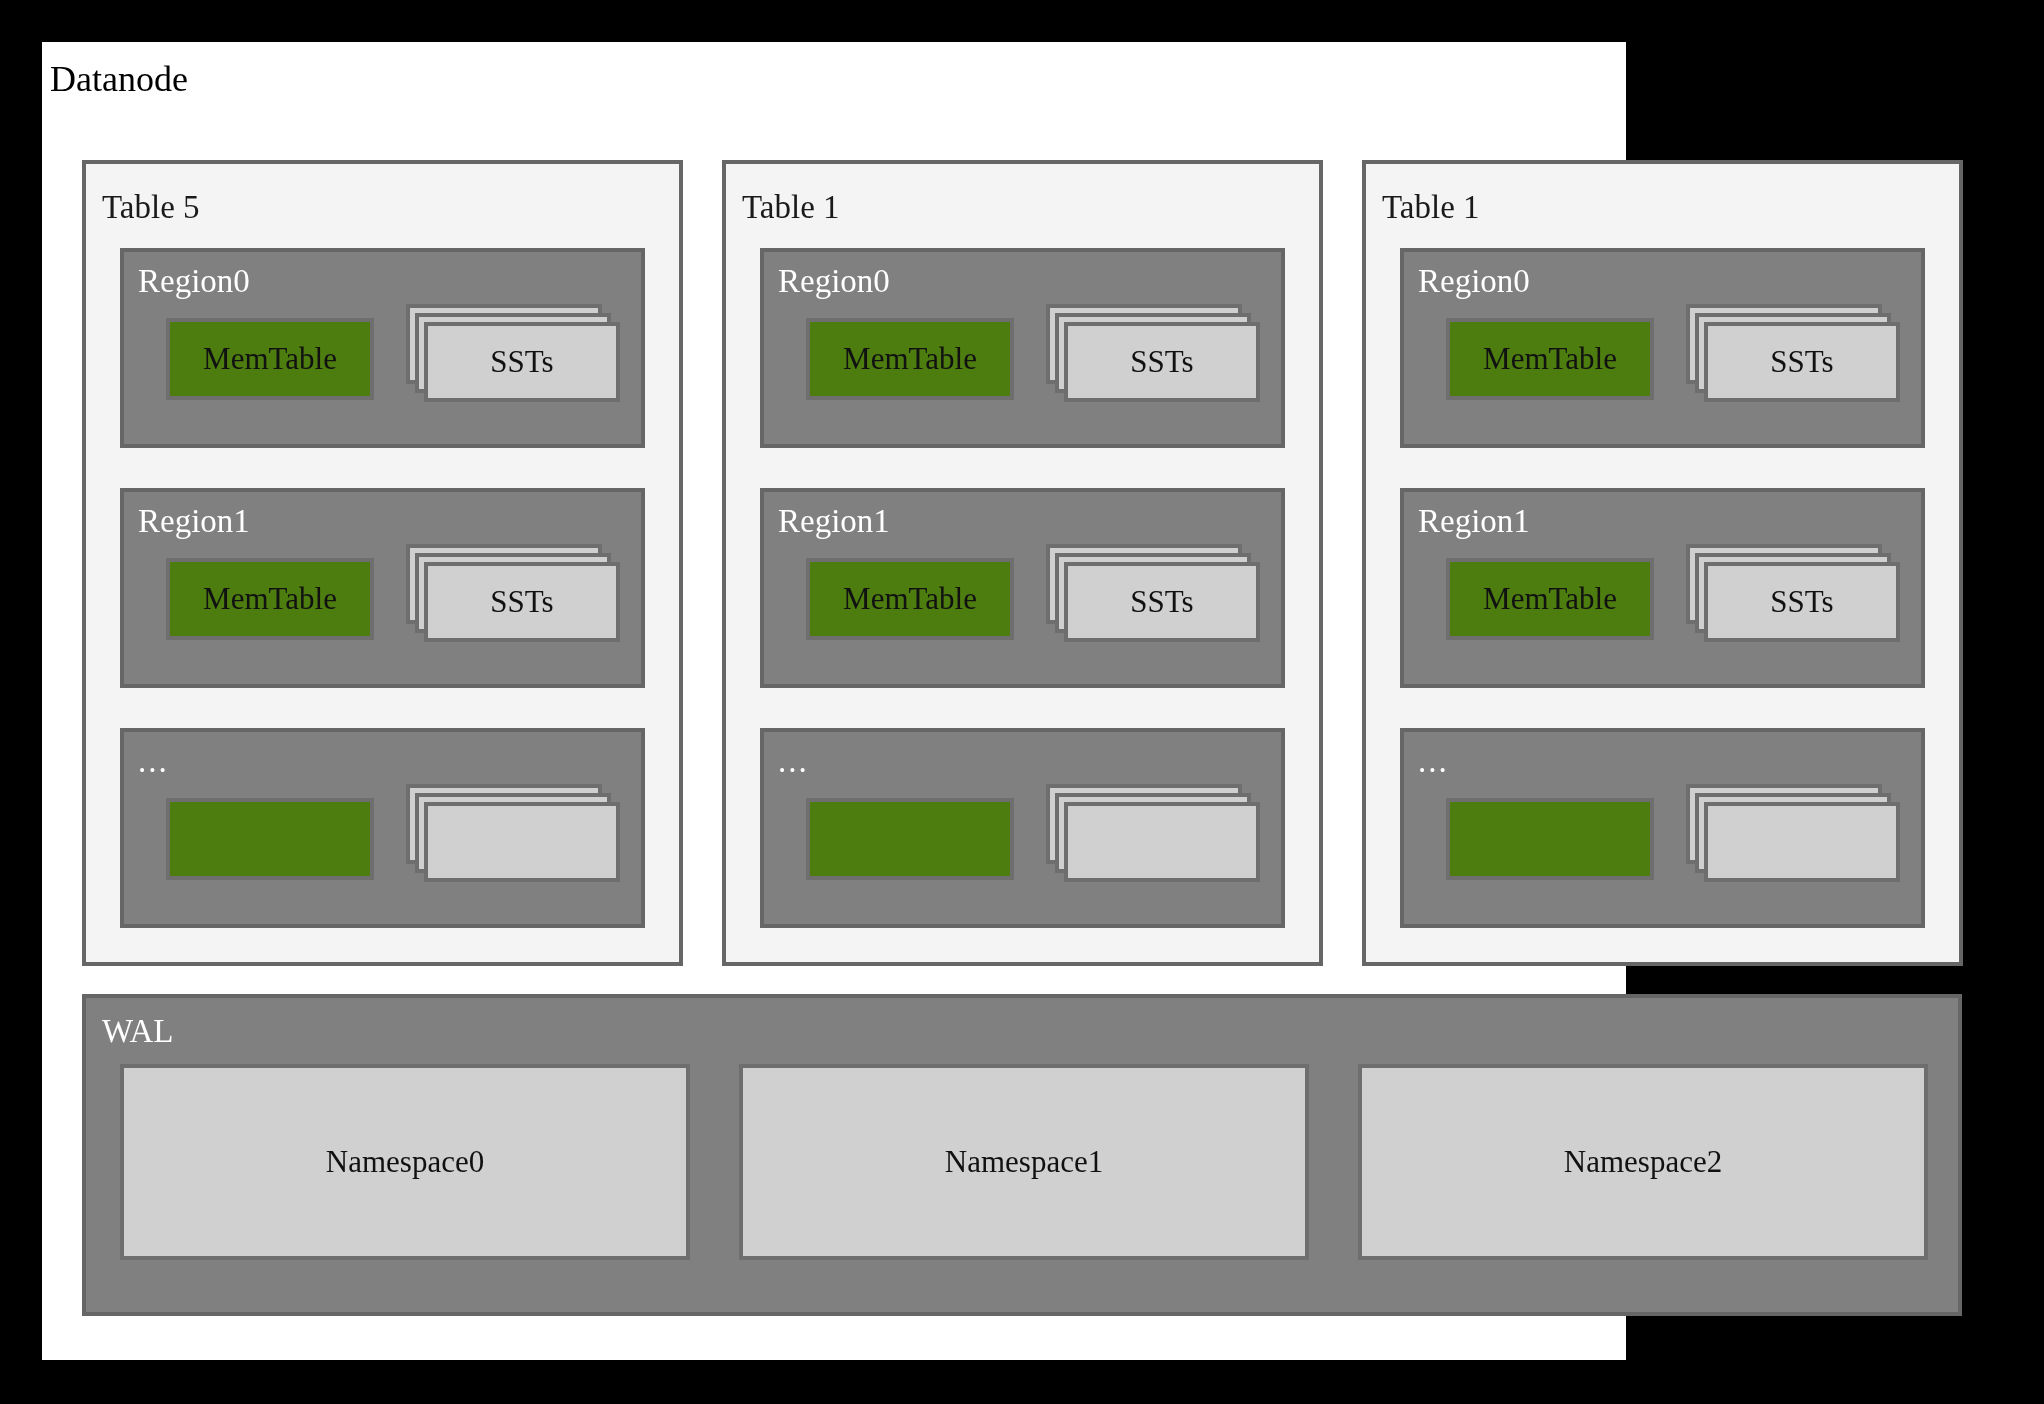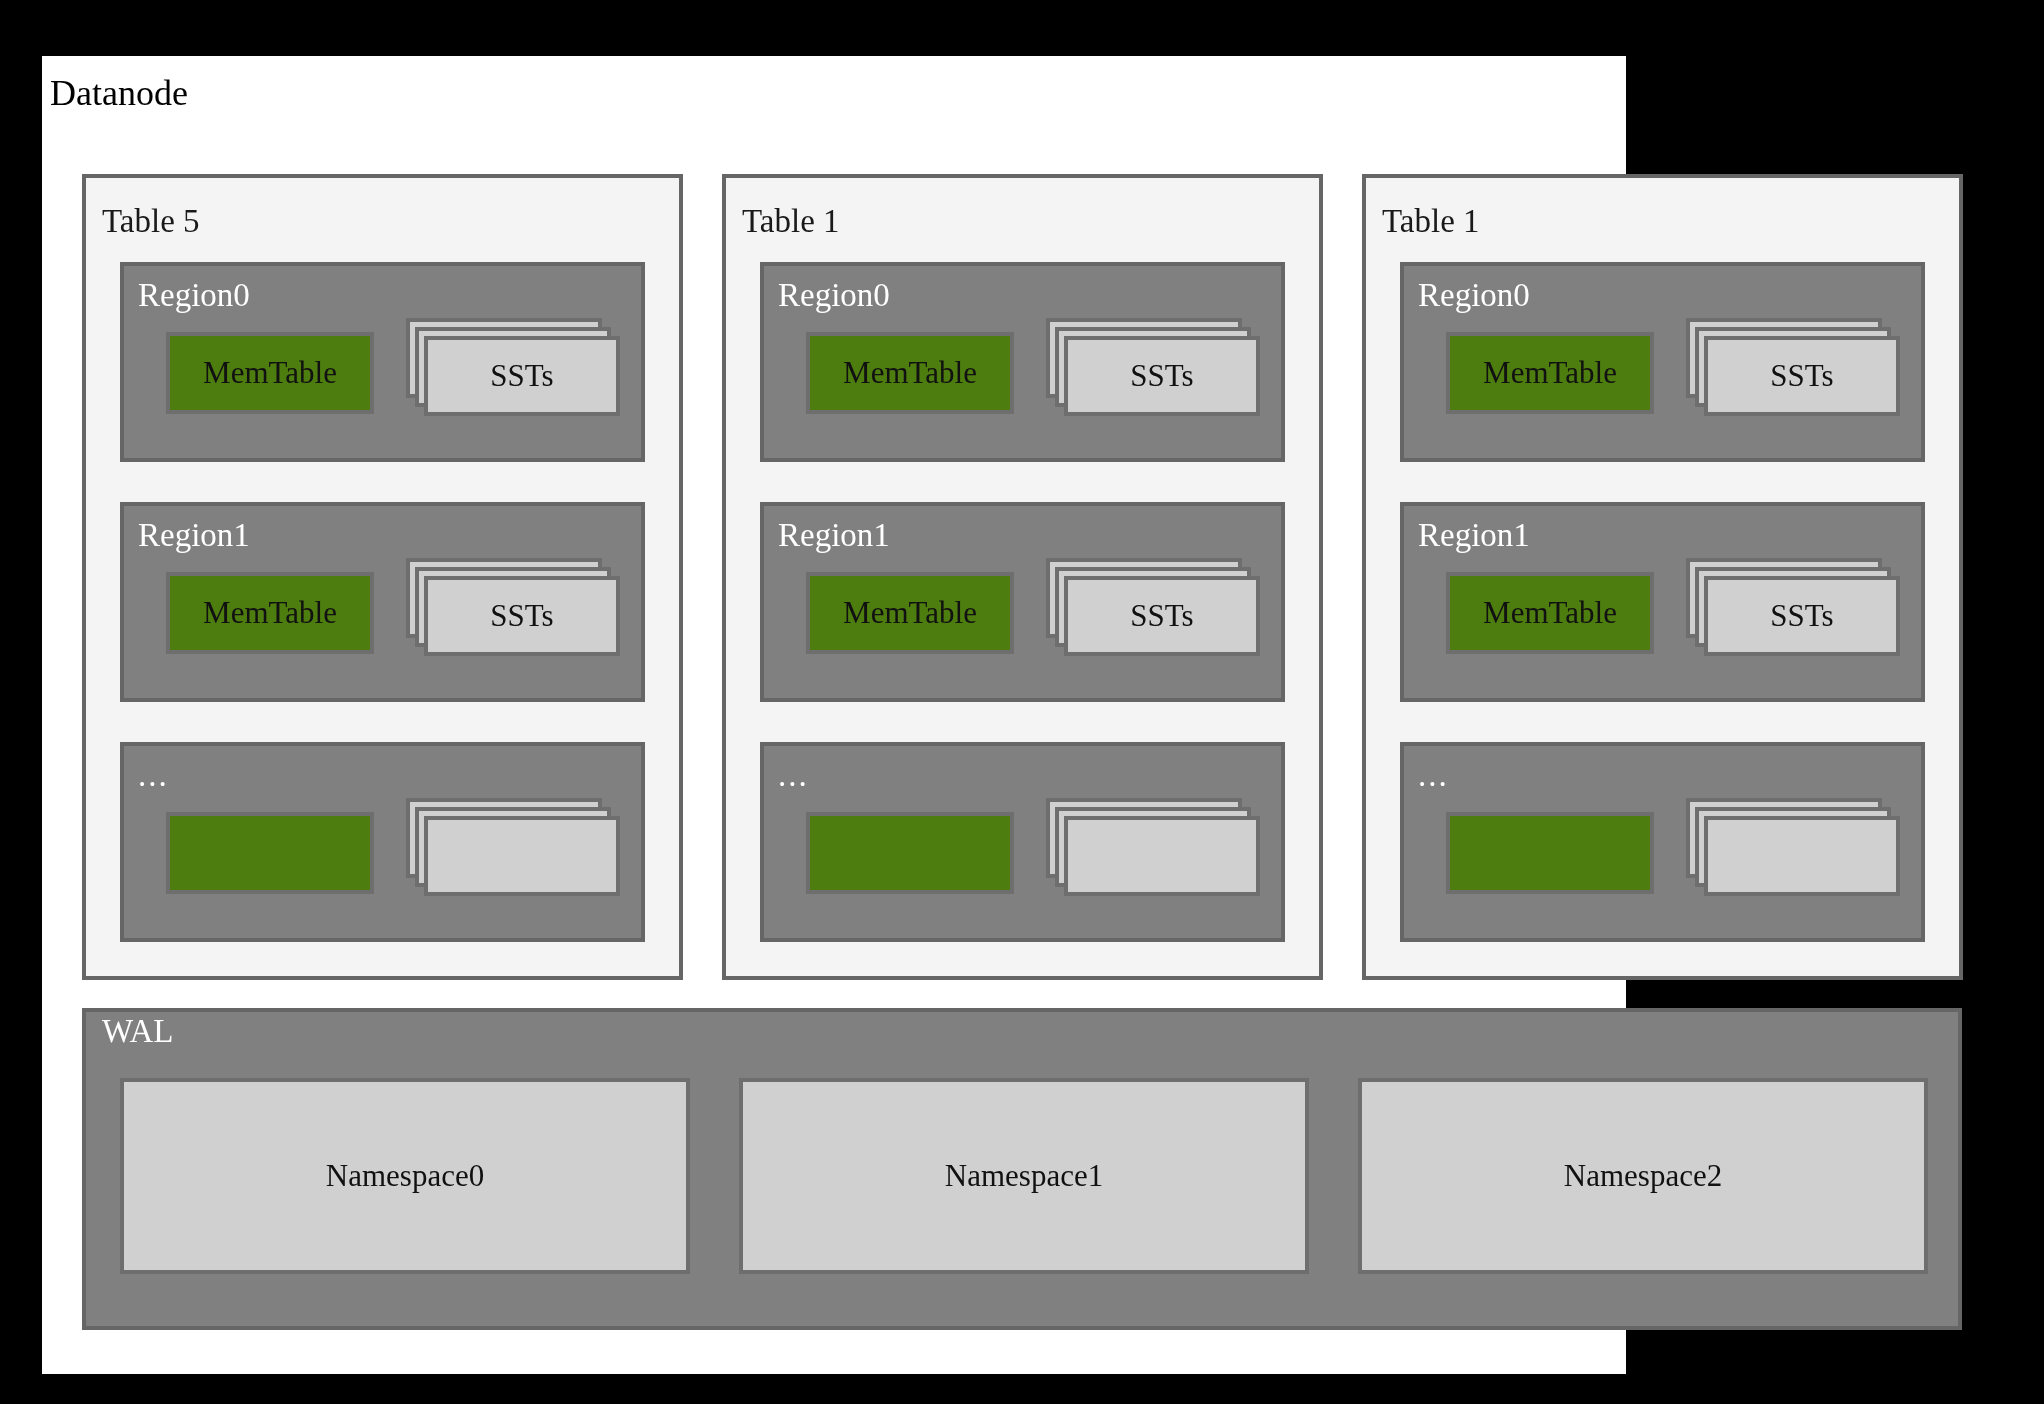--- a/index.html
+++ b/index.html
@@ -21,21 +21,20 @@
     width: 2044px; height: 1404px;
     background: #000000;
   }
   .canvas {
     position: absolute;
     left: 42px;
     top: 42px;
     width: 1584px;
     height: 1318px;
     background: #ffffff;
-    margin-top: 14px;
   }
 
   
   .diagram-title {
     position: absolute;
     left: 8px;
     top: 16px;
     font-size: 36px;
     line-height: 42px;
     color: #000000;
@@ -154,21 +153,21 @@
     top: 952px;
     width: 1880px;
     height: 322px;
     background: #808080;
     border: 4px solid #666666;
     box-sizing: border-box;
   }
   .wal-label {
     position: absolute;
     left: 16px;
-    top: 0;
+    top: 14px;
     font-size: 33px;
     line-height: 38px;
     color: #ffffff;
     white-space: nowrap;
   }
   .namespace-row {
     position: absolute;
     left: 34px;
     top: 66px;
     width: 1808px;

